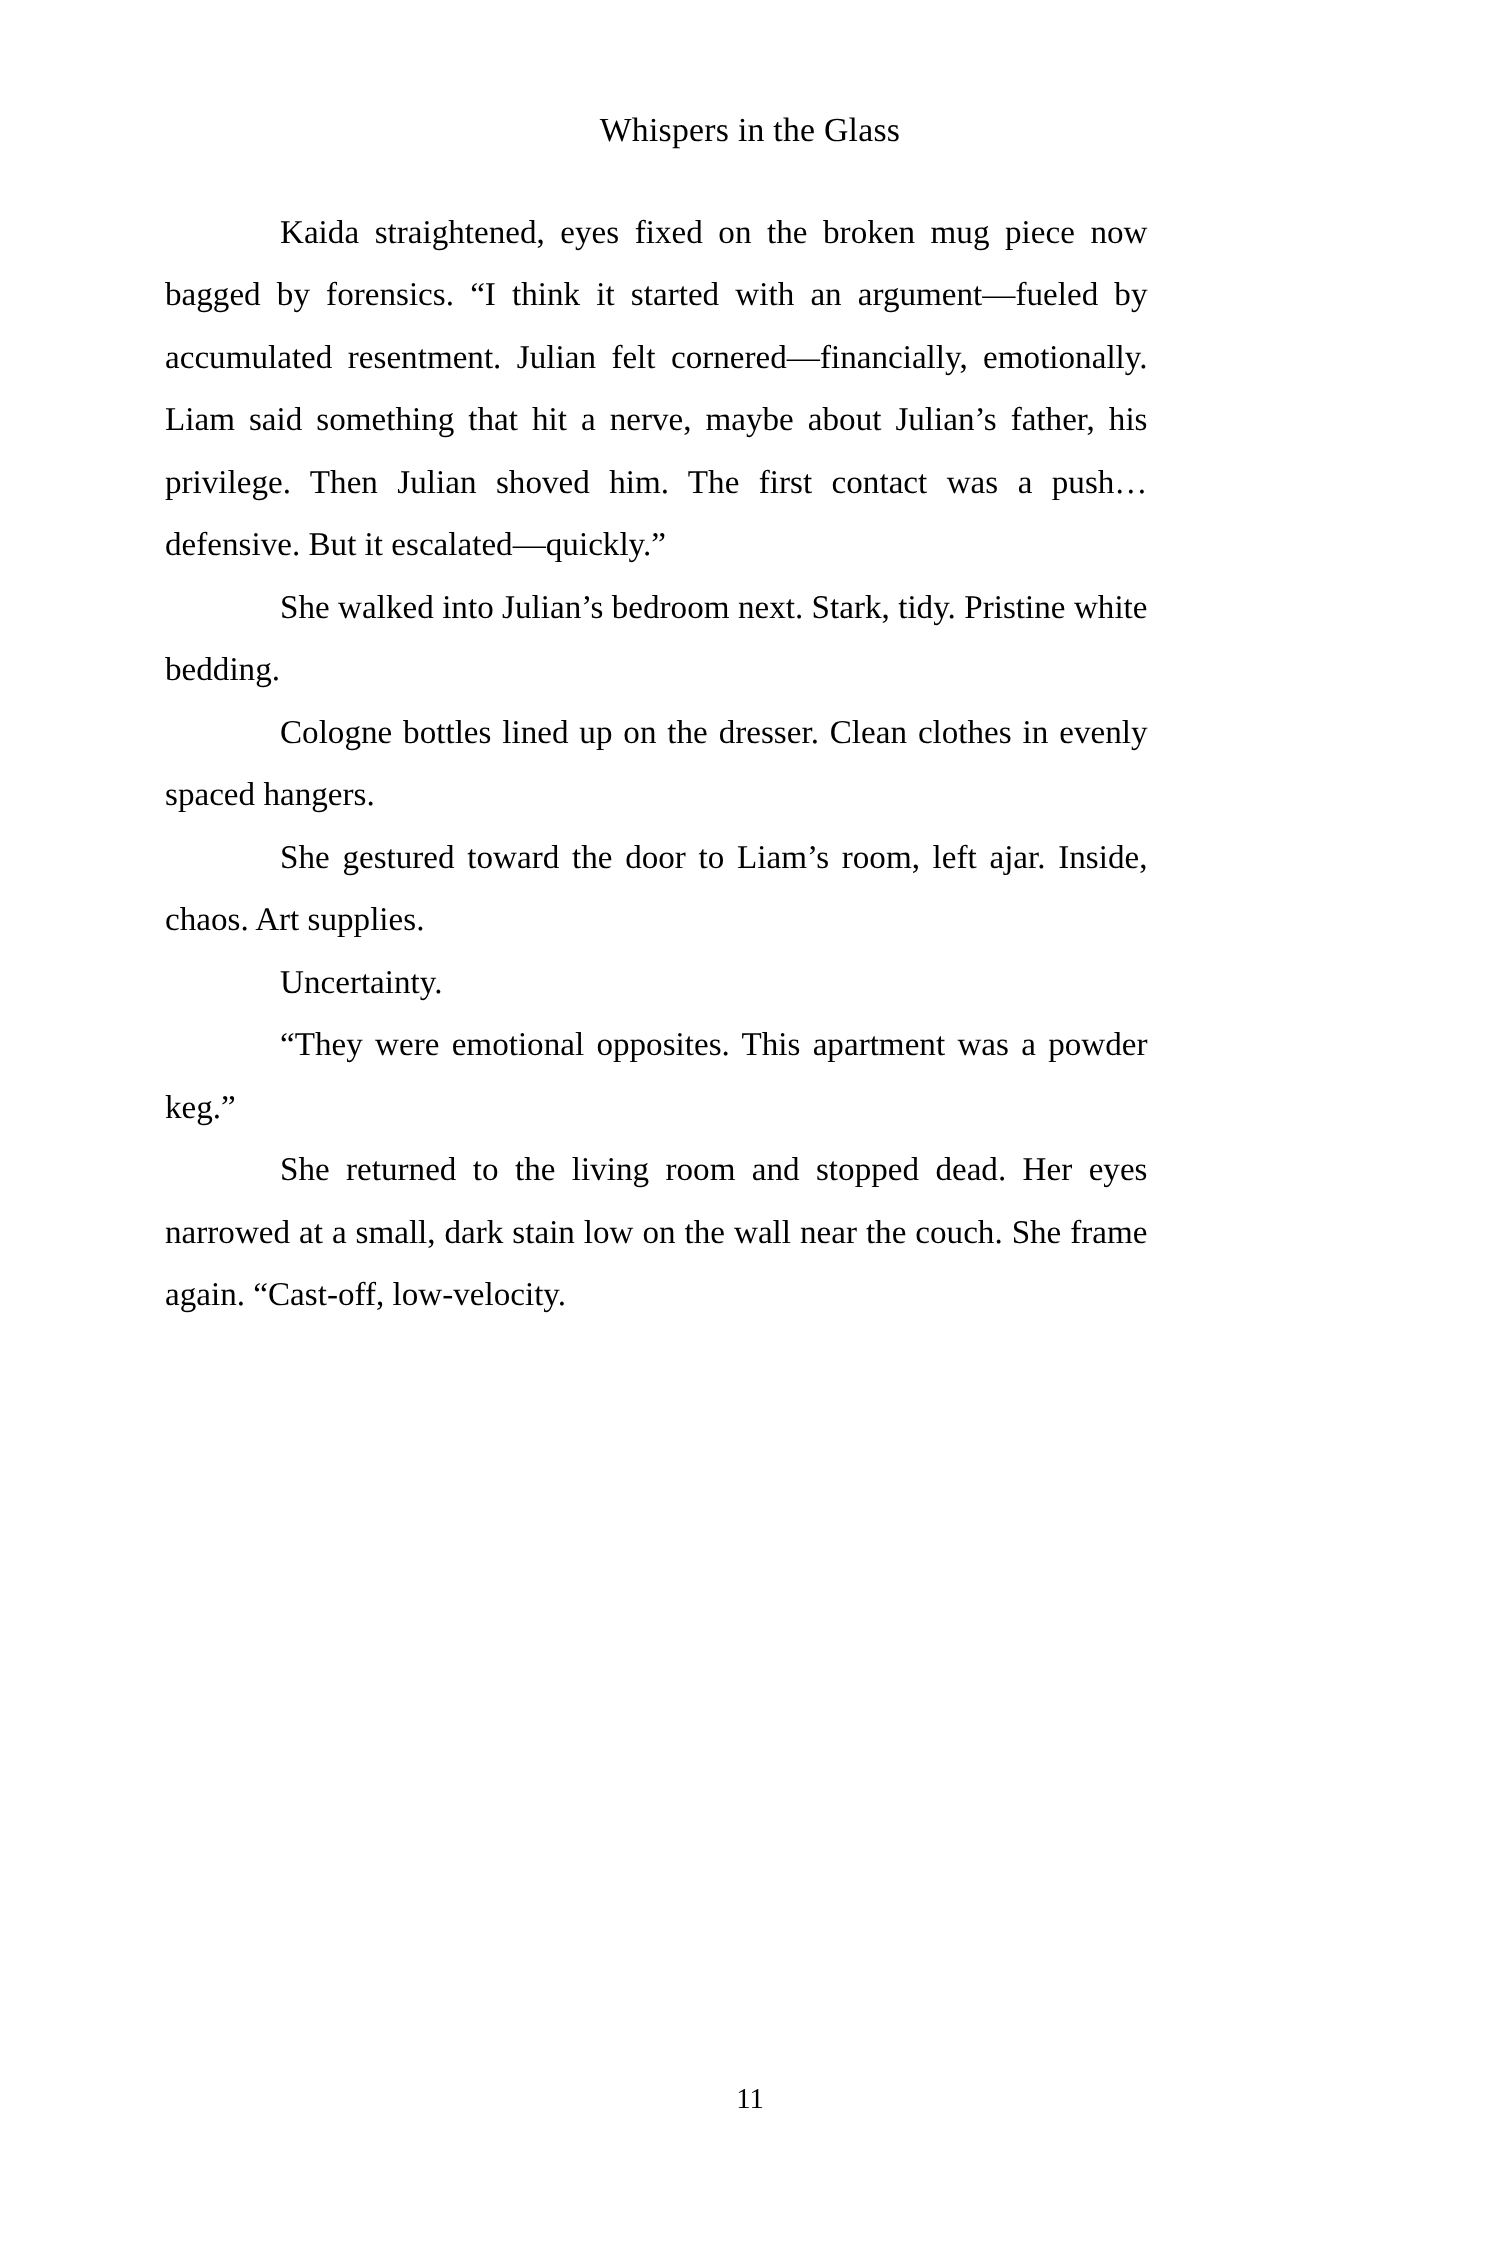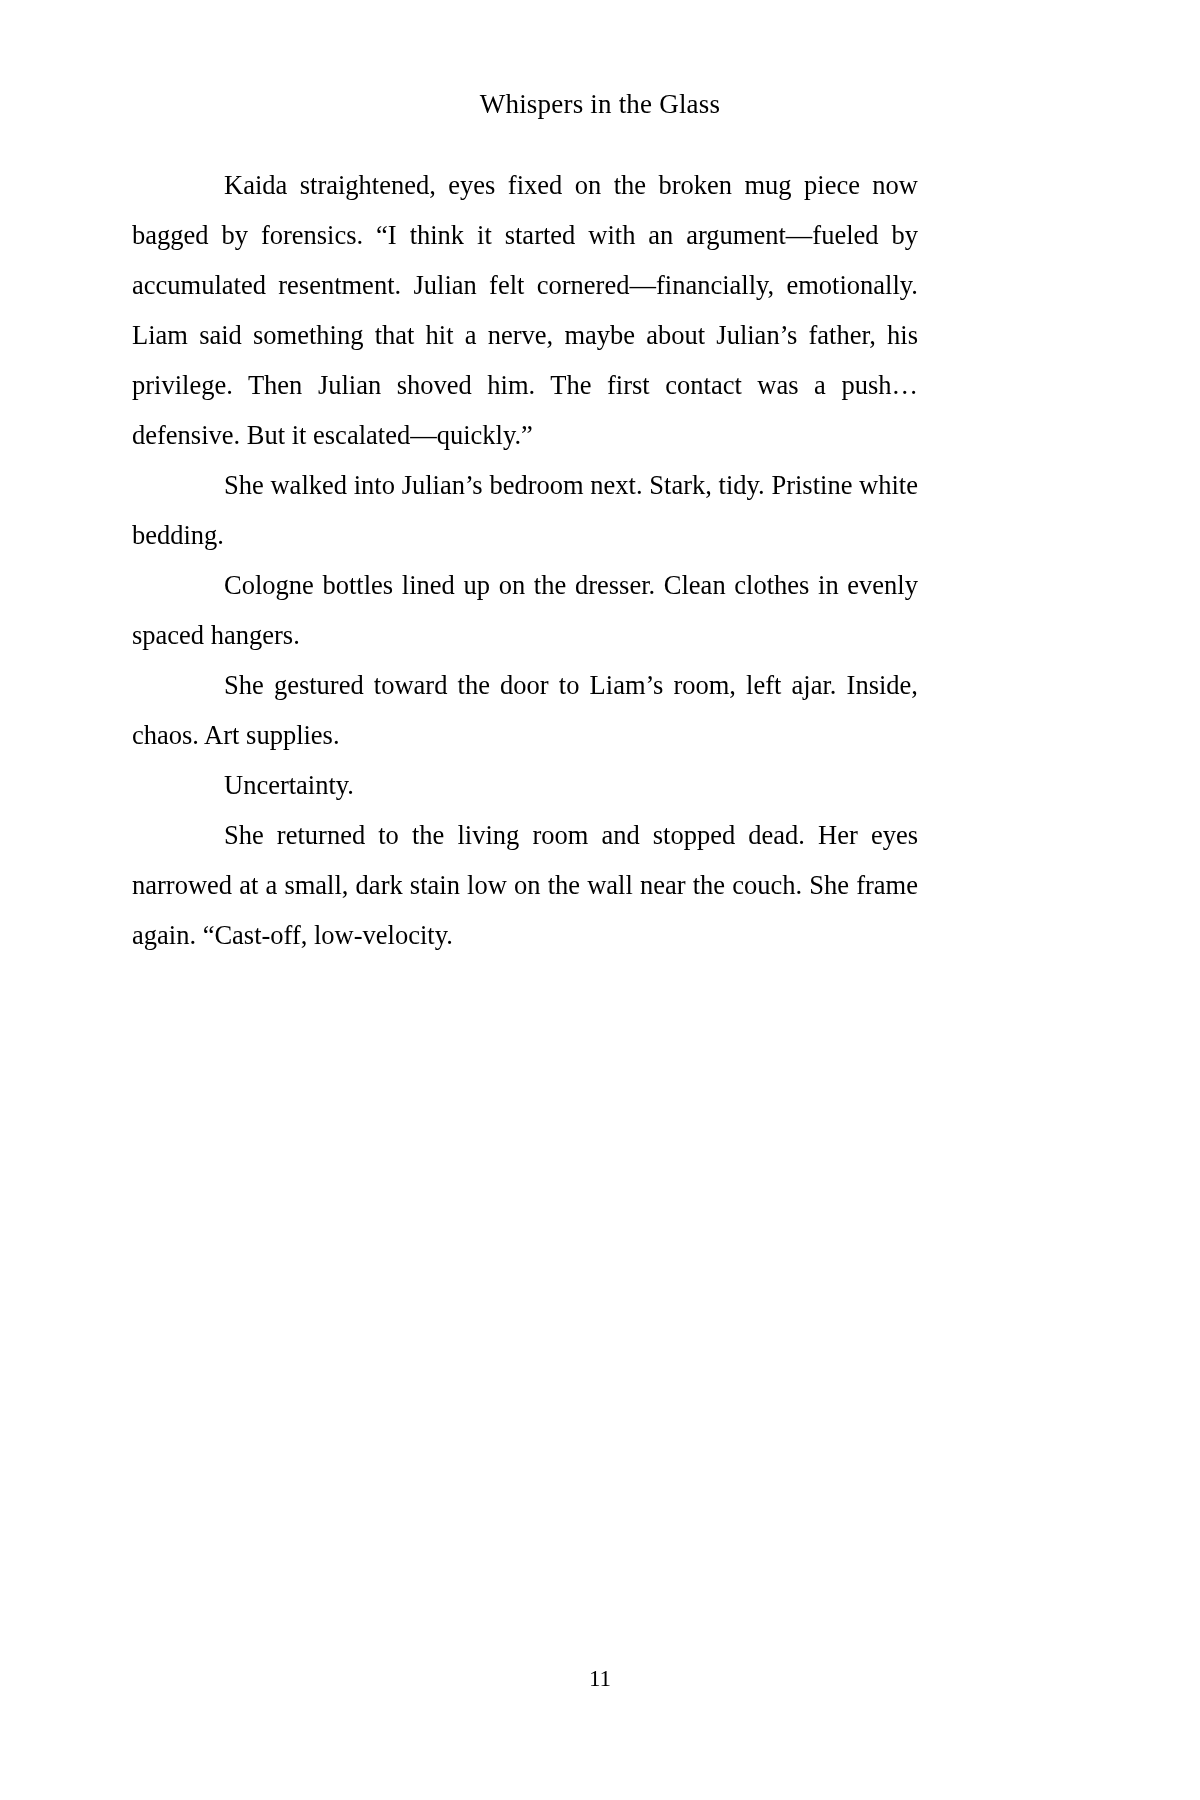--- a/index.html
+++ b/index.html
@@ -62,18 +62,19 @@
 <div class="page">
 
   <div class="running-header">Whispers in the Glass</div>
 
   <div class="body-block">
     <p class="para">Kaida straightened, eyes fixed on the broken mug piece now bagged by forensics. “I think it started with an argument—fueled by accumulated resentment. Julian felt cornered—financially, emotionally. Liam said something that hit a nerve, maybe about Julian’s father, his privilege. Then Julian shoved him. The first contact was a push… defensive. But it escalated—quickly.”</p>
     <p class="para">She walked into Julian’s bedroom next. Stark, tidy. Pristine white bedding.</p>
     <p class="para">Cologne bottles lined up on the dresser. Clean clothes in evenly spaced hangers.</p>
     <p class="para">She gestured toward the door to Liam’s room, left ajar. Inside, chaos. Art supplies.</p>
     <p class="para">Uncertainty.</p>
+    <p class="para">“They were emotional opposites. This apartment was a powder keg.”</p>
     <p class="para">She returned to the living room and stopped dead. Her eyes narrowed at a small, dark stain low on the wall near the couch. She frame again. “Cast-off, low-velocity.</p>
   </div>
 
   <div class="page-number">11</div>
 
 </div>
 
 </body></html>

